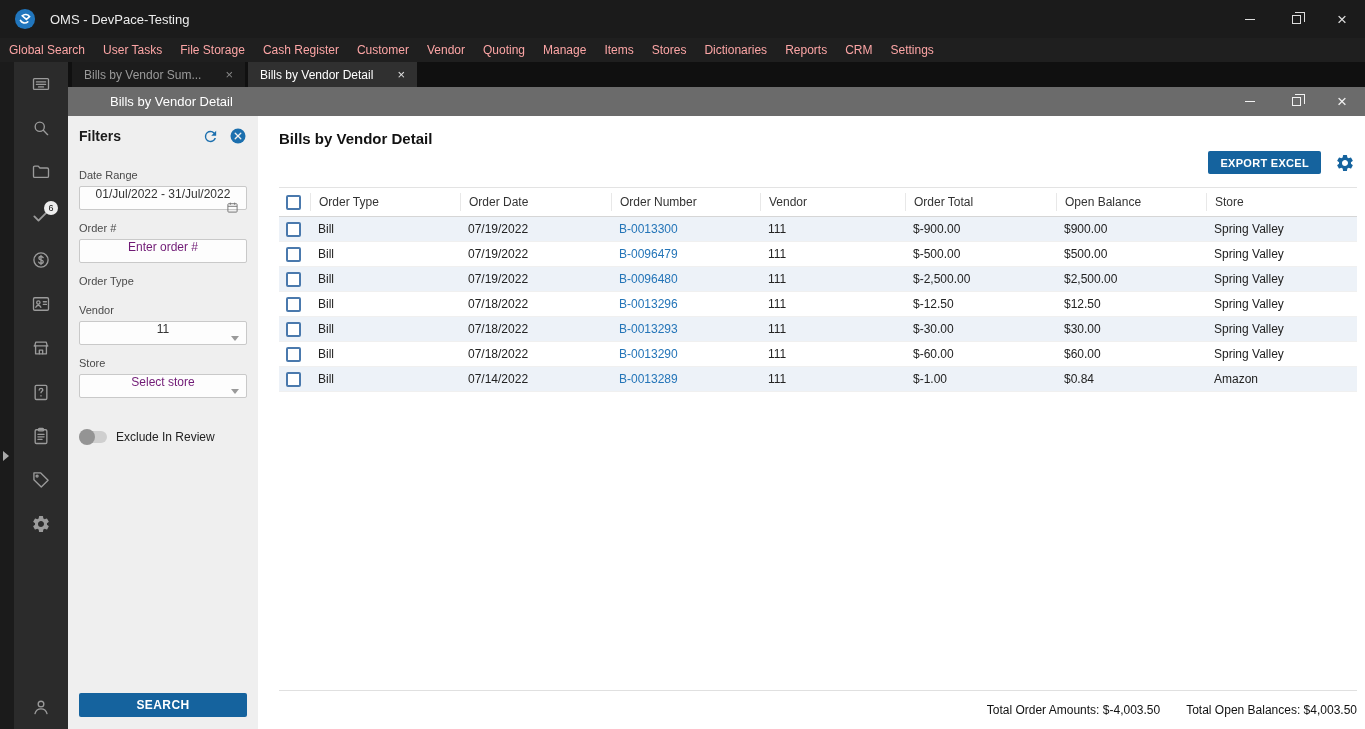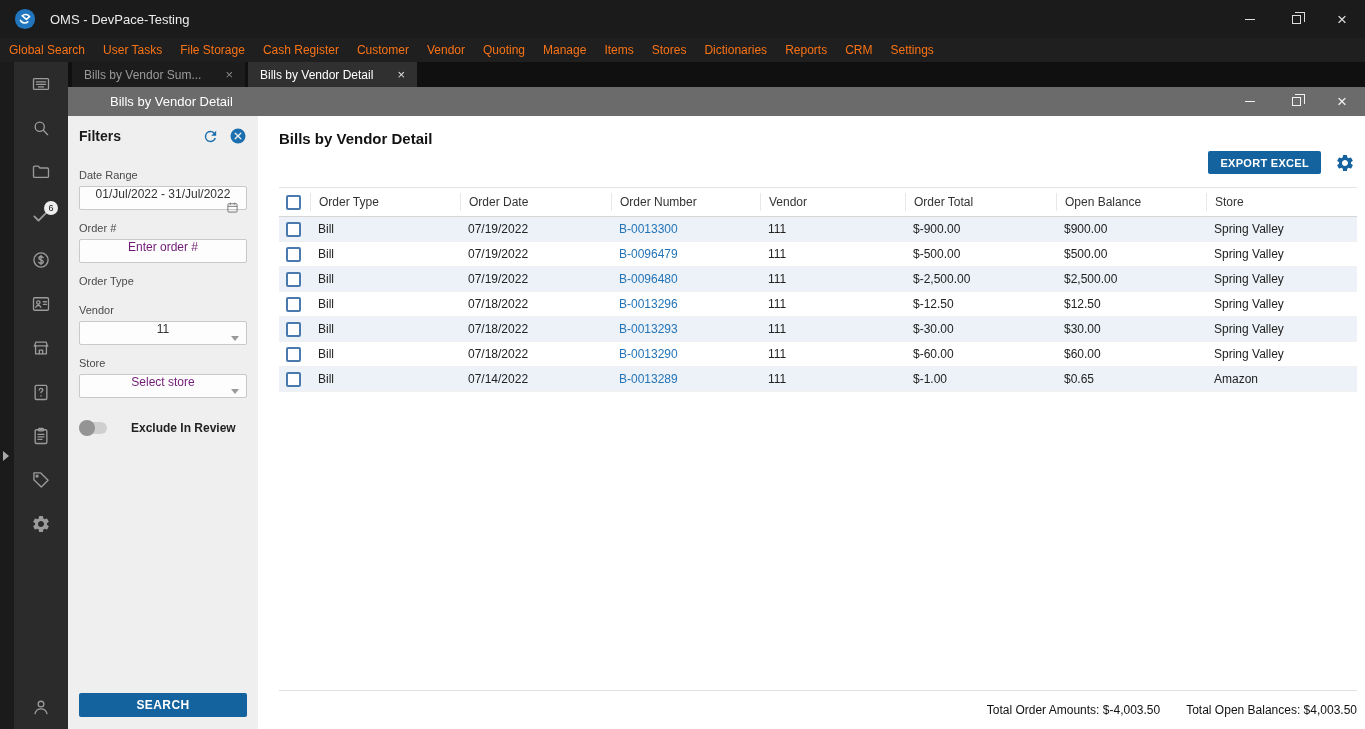--- a/index.html
+++ b/index.html
@@ -14,21 +14,21 @@
   .title-text { font-size:13px; }
   .win-controls { margin-left:auto; display:flex; height:100%; }
   .win-btn { width:46px; display:flex; align-items:center; justify-content:center; color:#dcdcdc; cursor:default; }
   .glyph-min { width:10px; border-bottom:1px solid #dcdcdc; height:1px; display:inline-block; }
   .glyph-restore { width:9px; height:9px; border:1px solid #dcdcdc; position:relative; display:inline-block; }
   .glyph-restore::before { content:""; position:absolute; left:2px; top:-4px; width:9px; height:9px; border:1px solid #dcdcdc; border-left:none; border-bottom:none; }
   .glyph-close { font-size:17px; line-height:1; }
 
   
   .menubar { height:24px; background:#1f1f1f; display:flex; align-items:center; flex:none; }
-  .menu-item { color:#f97316; font-size:12px; padding:0 9px; line-height:24px; white-space:nowrap; cursor:default; }
+  .menu-item { color:#fca5a5; font-size:12px; padding:0 9px; line-height:24px; white-space:nowrap; cursor:default; }
 
   
   .body { flex:1; display:flex; min-height:0; }
   .edge { width:14px; background:#1b1b1b; position:relative; flex:none; }
   .edge-arrow { position:absolute; top:389px; left:3px; width:0; height:0; border-top:5px solid transparent; border-bottom:5px solid transparent; border-left:6px solid #a9a9a9; }
 
   .sidebar { width:54px; background:#2b2b2b; display:flex; flex-direction:column; align-items:center; padding-top:12px; flex:none; color:#9b9b9b; }
   .side-icon { width:20px; height:20px; margin-bottom:24px; position:relative; flex:none; }
   .side-icon svg { width:20px; height:20px; display:block; }
   .side-bottom { margin-top:auto; margin-bottom:12px; }
@@ -56,21 +56,21 @@
   .filters-head { display:flex; align-items:center; margin-bottom:24px; }
   .filters-title { font-size:14px; font-weight:bold; color:#1a1a1a; }
   .filters-head-icons { margin-left:auto; display:flex; align-items:center; gap:10px; }
   .filters-head-icons svg { display:block; }
   .field { margin-bottom:12px; }
   .field-label { font-size:11px; color:#4a4a4a; margin-bottom:5px; }
   .input { height:24px; background:#fdfdfd; border:1px solid #c9c9c9; border-radius:2px; display:flex; align-items:center; padding:0 7px; font-size:12px; color:#333;flex-direction:column; }
   .placeholder { color:#701a75; }
   .input .tail { margin-left:auto; display:flex; align-items:center; }
   .chev { width:0; height:0; border-left:4px solid transparent; border-right:4px solid transparent; border-top:5px solid #9a9a9a; }
-  .toggle-row { display:flex; align-items:center; gap:24px; margin-top:11px;font-weight:bold; }
+  .toggle-row { display:flex; align-items:center; gap:9px; margin-top:20px; }
   .toggle { width:28px; height:12px; border-radius:6px; background:#cfcfcf; position:relative; flex:none; }
   .toggle-knob { position:absolute; left:0; top:-2px; width:16px; height:16px; border-radius:50%; background:#949494; }
   .toggle-label { font-size:12px; color:#222; }
   .search-btn { margin-top:auto; height:24px; background:#15639e; color:#fff; font-size:12px; font-weight:bold; letter-spacing:.4px; display:flex; align-items:center; justify-content:center; border-radius:2px; cursor:default; }
 
   
   .main { flex:1; display:flex; flex-direction:column; min-width:0; padding:14px 8px 0 21px; background:#fff; }
   .main-title { font-size:15px; font-weight:600; color:#121212; margin-bottom:4px; }
   .toolbar { display:flex; justify-content:flex-end; align-items:center; gap:14px; margin-bottom:13px; padding-right:2px; }
   .export-btn { background:#15639e; color:#fff; font-size:11px; font-weight:bold; letter-spacing:.3px; height:23px; padding:0 12px; display:flex; align-items:center; border-radius:2px; cursor:default; }
@@ -428,21 +428,21 @@
                   </div>
                   <div class="trow grid-cols">
                     <div class="cb-cell">
                       <span class="cb"></span>
                     </div>
                     <div class="cell">Bill</div>
                     <div class="cell">07/14/2022</div>
                     <div class="cell"><span class="link">B-0013289</span></div>
                     <div class="cell">111</div>
                     <div class="cell">$-1.00</div>
-                    <div class="cell">$0.65</div>
+                    <div class="cell">$0.84</div>
                     <div class="cell">Amazon</div>
                   </div>
                 </div>
             </div>
 
             <div class="totals-bar">
               <span class="total-item">
                 <span>Total Order Amounts:</span>
                 <b>$-4,003.50</b>
               </span>

